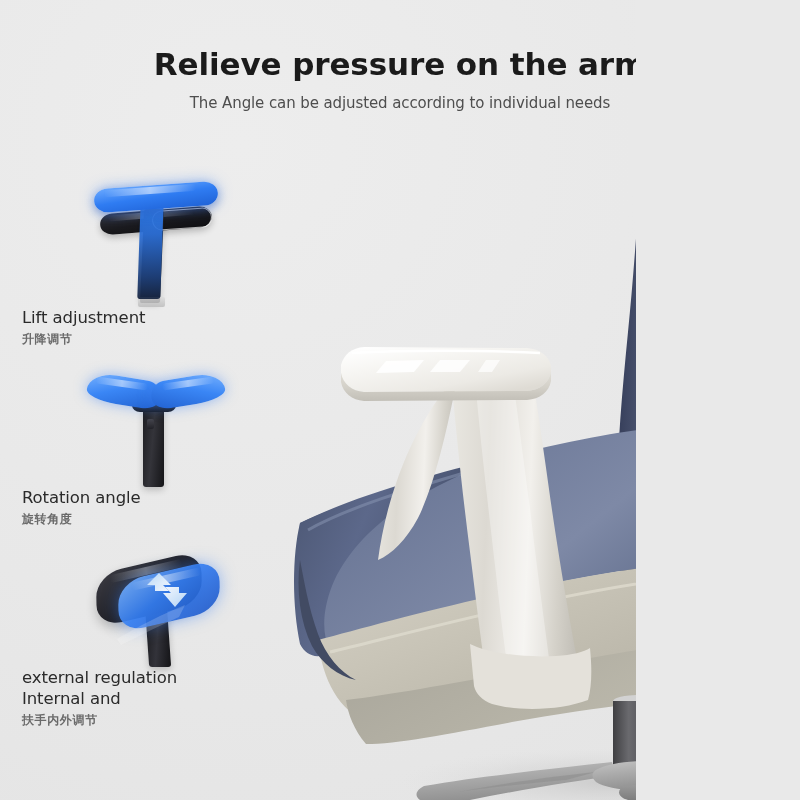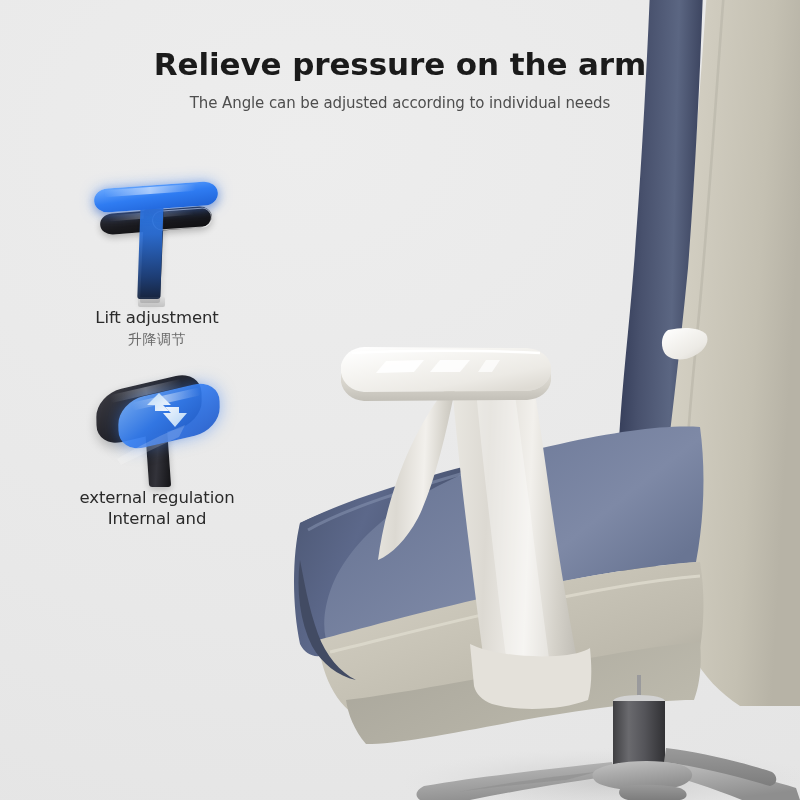--- a/index.html
+++ b/index.html
@@ -2,21 +2,21 @@
 <html><head>
 <meta charset="utf-8">
 <style>
   html, body {
     margin: 0;
     padding: 0;
     background: #e9e9e9;
   }
   #stage {
     position: relative;
-    width: 800px;
+    width: 636px;
     height: 800px;
     overflow: hidden;
     background: radial-gradient(ellipse 140% 110% at 38% 18%, #ededed 0%, #e8e8e8 55%, #e3e3e3 100%);
     font-family: "DejaVu Sans", "Liberation Sans", sans-serif;
     -webkit-font-smoothing: antialiased;
   }
 
   
   .header {
     position: absolute;
@@ -55,40 +55,40 @@
   .features {
     position: absolute;
     left: 22px;
     top: 175px;
     width: 270px;
     z-index: 35;
   }
   .feature {
     position: relative;
     width: 270px;
-    text-align: center;
     margin-bottom: 6px;
   }
   .feature-art {
     position: relative;
     width: 270px;
     height: 132px;
   }
   .feature-caption {
     font-size: 16.5px;
     color: #2a2a2a;
     line-height: 21px;
     letter-spacing: -0.1px;
   }
   .feature-caption-cn {
-    font-size: 14px;
+    font-size: 12px;
     color: #6a6a6a;
     line-height: 20px;
     letter-spacing: 0.6px;
     margin-top: 1px;
+    font-weight: bold;
   }
 
   
   .i1-wrap { position:absolute; left:50%; top:4px; transform:translateX(-50%); width:150px; height:128px; }
   .i1-post {
     position: absolute; left: 60px; top: 30px;
     width: 20px; height: 94px;
     background: linear-gradient(100deg,#1b1b1f 0%,#2c2c31 40%,#17171a 100%);
     border-radius: 3px 3px 2px 2px;
     transform: skewX(-2.5deg);
@@ -436,20 +436,35 @@
           <div class="i1-ghost"></div>
           <div class="i1-bluepost"></div>
           <div class="i1-bluepad"></div>
           <div class="i1-bluepad-hl"></div>
         </div>
       </div>
       <div class="feature-caption">Lift adjustment</div>
       <div class="feature-caption-cn">升降调节</div>
     </div>
 
+    <div class="feature">
+      <div class="feature-art">
+        <div class="i2-wrap">
+          <div class="i2-post"></div>
+          <div class="i2-cap"></div>
+          <div class="i2-cap-hl"></div>
+          <div class="i2-padL"></div>
+          <div class="i2-padR"></div>
+          <div class="i2-padL-hl"></div>
+          <div class="i2-padR-hl"></div>
+        </div>
+      </div>
+      <div class="feature-caption">Rotation angle</div>
+      <div class="feature-caption-cn">旋转角度</div>
+    </div>
 
     <div class="feature">
       <div class="feature-art">
         <div class="i3-wrap">
           <div class="i3-post"></div>
           <div class="i3-darkpad"></div>
           <div class="i3-darkpad-hl"></div>
           <div class="i3-bluepad"></div>
           <div class="i3-bluepad-hl"></div>
           <svg class="i3-arrows" viewBox="0 0 152 124">
@@ -460,16 +475,17 @@
               </linearGradient>
             </defs>
             <path d="M68 30 L 82 30 L 82 36 L 90 36 L 78 48 L 66 36 L 74 36 Z" transform="rotate(180 78 39)" fill="url(#gArrow)" opacity="0.95"></path>
             <path d="M84 44 L 98 44 L 98 50 L 106 50 L 94 64 L 82 50 L 90 50 Z" fill="url(#gArrow)" opacity="0.95"></path>
             <path d="M36 96 C 56 84, 84 70, 104 62 L 98 74 C 80 82, 56 94, 40 102 Z" fill="#ffffff" opacity="0.18"></path>
           </svg>
         </div>
       </div>
       <div class="feature-caption">external regulation</div>
       <div class="feature-caption">Internal and</div>
+      <div class="feature-caption-cn">扶手内外调节</div>
     </div>
 
   </div>
 </div>
 
 </body></html>

